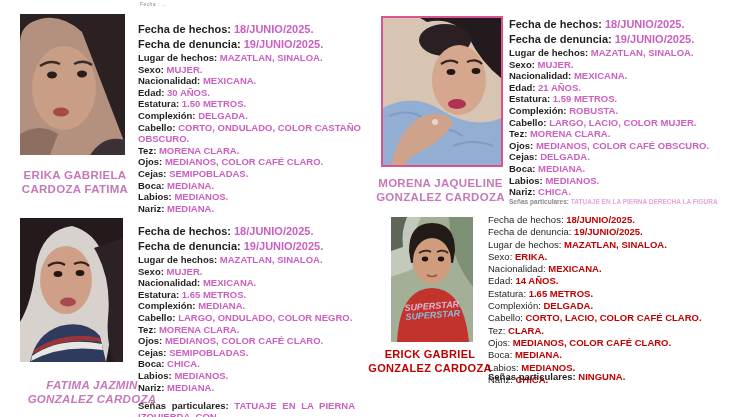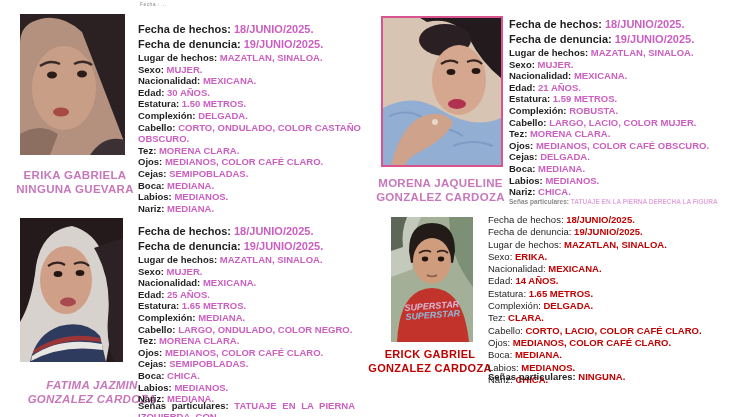--- a/index.html
+++ b/index.html
@@ -65,21 +65,21 @@
       <path d="M54,50 q10,-5 18,1" stroke="#3a2a26" stroke-width="2.4" fill="none"></path>
       <ellipse cx="32" cy="61" rx="5" ry="3.4" fill="#2a1c18"></ellipse>
       <ellipse cx="62" cy="60" rx="5" ry="3.4" fill="#2a1c18"></ellipse>
       <ellipse cx="41" cy="98" rx="8" ry="4.5" fill="#a84a44"></ellipse>
       <path d="M0,120 Q20,108 38,120 L30,141 H0 Z" fill="#8c6f60"></path>
       <path d="M70,141 Q84,120 105,126 V141 Z" fill="#3b3134"></path>
     </svg>
   </div>
   <div class="name pinkname" id="name1">
     <span>ERIKA GABRIELA</span>
-    <span>NINGUNA GUEVARA</span>
+    <span>CARDOZA FATIMA</span>
   </div>
   <div class="col pink" id="col1">
       <div class="row big"><span class="lbl">Fecha de hechos: </span><span class="val">18/JUNIO/2025.</span></div>
       <div class="row big"><span class="lbl">Fecha de denuncia: </span><span class="val">19/JUNIO/2025.</span></div>
       <div class="row"><span class="lbl">Lugar de hechos: </span><span class="val">MAZATLAN, SINALOA.</span></div>
       <div class="row"><span class="lbl">Sexo: </span><span class="val">MUJER.</span></div>
       <div class="row"><span class="lbl">Nacionalidad: </span><span class="val">MEXICANA.</span></div>
       <div class="row"><span class="lbl">Edad: </span><span class="val">30 AÑOS.</span></div>
       <div class="row"><span class="lbl">Estatura: </span><span class="val">1.50 METROS.</span></div>
       <div class="row"><span class="lbl">Complexión: </span><span class="val">DELGADA.</span></div>
@@ -154,21 +154,20 @@
   <div class="name pinkname" id="name3">
     <span>FATIMA JAZMIN</span>
     <span>GONZALEZ CARDOZA</span>
   </div>
   <div class="col pink" id="col3">
       <div class="row big"><span class="lbl">Fecha de hechos: </span><span class="val">18/JUNIO/2025.</span></div>
       <div class="row big"><span class="lbl">Fecha de denuncia: </span><span class="val">19/JUNIO/2025.</span></div>
       <div class="row"><span class="lbl">Lugar de hechos: </span><span class="val">MAZATLAN, SINALOA.</span></div>
       <div class="row"><span class="lbl">Sexo: </span><span class="val">MUJER.</span></div>
       <div class="row"><span class="lbl">Nacionalidad: </span><span class="val">MEXICANA.</span></div>
-      <div class="row"><span class="lbl">Edad: </span><span class="val">25 AÑOS.</span></div>
       <div class="row"><span class="lbl">Estatura: </span><span class="val">1.65 METROS.</span></div>
       <div class="row"><span class="lbl">Complexión: </span><span class="val">MEDIANA.</span></div>
       <div class="row"><span class="lbl">Cabello: </span><span class="val">LARGO, ONDULADO, COLOR NEGRO.</span></div>
       <div class="row"><span class="lbl">Tez: </span><span class="val">MORENA CLARA.</span></div>
       <div class="row"><span class="lbl">Ojos: </span><span class="val">MEDIANOS, COLOR CAFÉ CLARO.</span></div>
       <div class="row"><span class="lbl">Cejas: </span><span class="val">SEMIPOBLADAS.</span></div>
       <div class="row"><span class="lbl">Boca: </span><span class="val">CHICA.</span></div>
       <div class="row"><span class="lbl">Labios: </span><span class="val">MEDIANOS.</span></div>
       <div class="row"><span class="lbl">Nariz: </span><span class="val">MEDIANA.</span></div>
     </div>
@@ -201,22 +200,22 @@
   </div>
   <div class="col red" id="col4">
       <div class="row"><span class="lbl">Fecha de hechos: </span><span class="val">18/JUNIO/2025.</span></div>
       <div class="row"><span class="lbl">Fecha de denuncia: </span><span class="val">19/JUNIO/2025.</span></div>
       <div class="row"><span class="lbl">Lugar de hechos: </span><span class="val">MAZATLAN, SINALOA.</span></div>
       <div class="row"><span class="lbl">Sexo: </span><span class="val">ERIKA.</span></div>
       <div class="row"><span class="lbl">Nacionalidad: </span><span class="val">MEXICANA.</span></div>
       <div class="row"><span class="lbl">Edad: </span><span class="val">14 AÑOS.</span></div>
       <div class="row"><span class="lbl">Estatura: </span><span class="val">1.65 METROS.</span></div>
       <div class="row"><span class="lbl">Complexión: </span><span class="val">DELGADA.</span></div>
+      <div class="row"><span class="lbl">Cabello: </span><span class="val">CORTO, LACIO, COLOR CAFÉ CLARO.</span></div>
       <div class="row"><span class="lbl">Tez: </span><span class="val">CLARA.</span></div>
-      <div class="row"><span class="lbl">Cabello: </span><span class="val">CORTO, LACIO, COLOR CAFÉ CLARO.</span></div>
       <div class="row"><span class="lbl">Ojos: </span><span class="val">MEDIANOS, COLOR CAFÉ CLARO.</span></div>
       <div class="row"><span class="lbl">Boca: </span><span class="val">MEDIANA.</span></div>
       <div class="row"><span class="lbl">Labios: </span><span class="val">MEDIANOS.</span></div>
       <div class="row"><span class="lbl">Nariz: </span><span class="val">CHICA.</span></div>
     </div>
   <div class="senas" id="senas4">
     <span class="lbl">Señas particulares:</span>
     <span class="val">NINGUNA.</span>
   </div>
 

